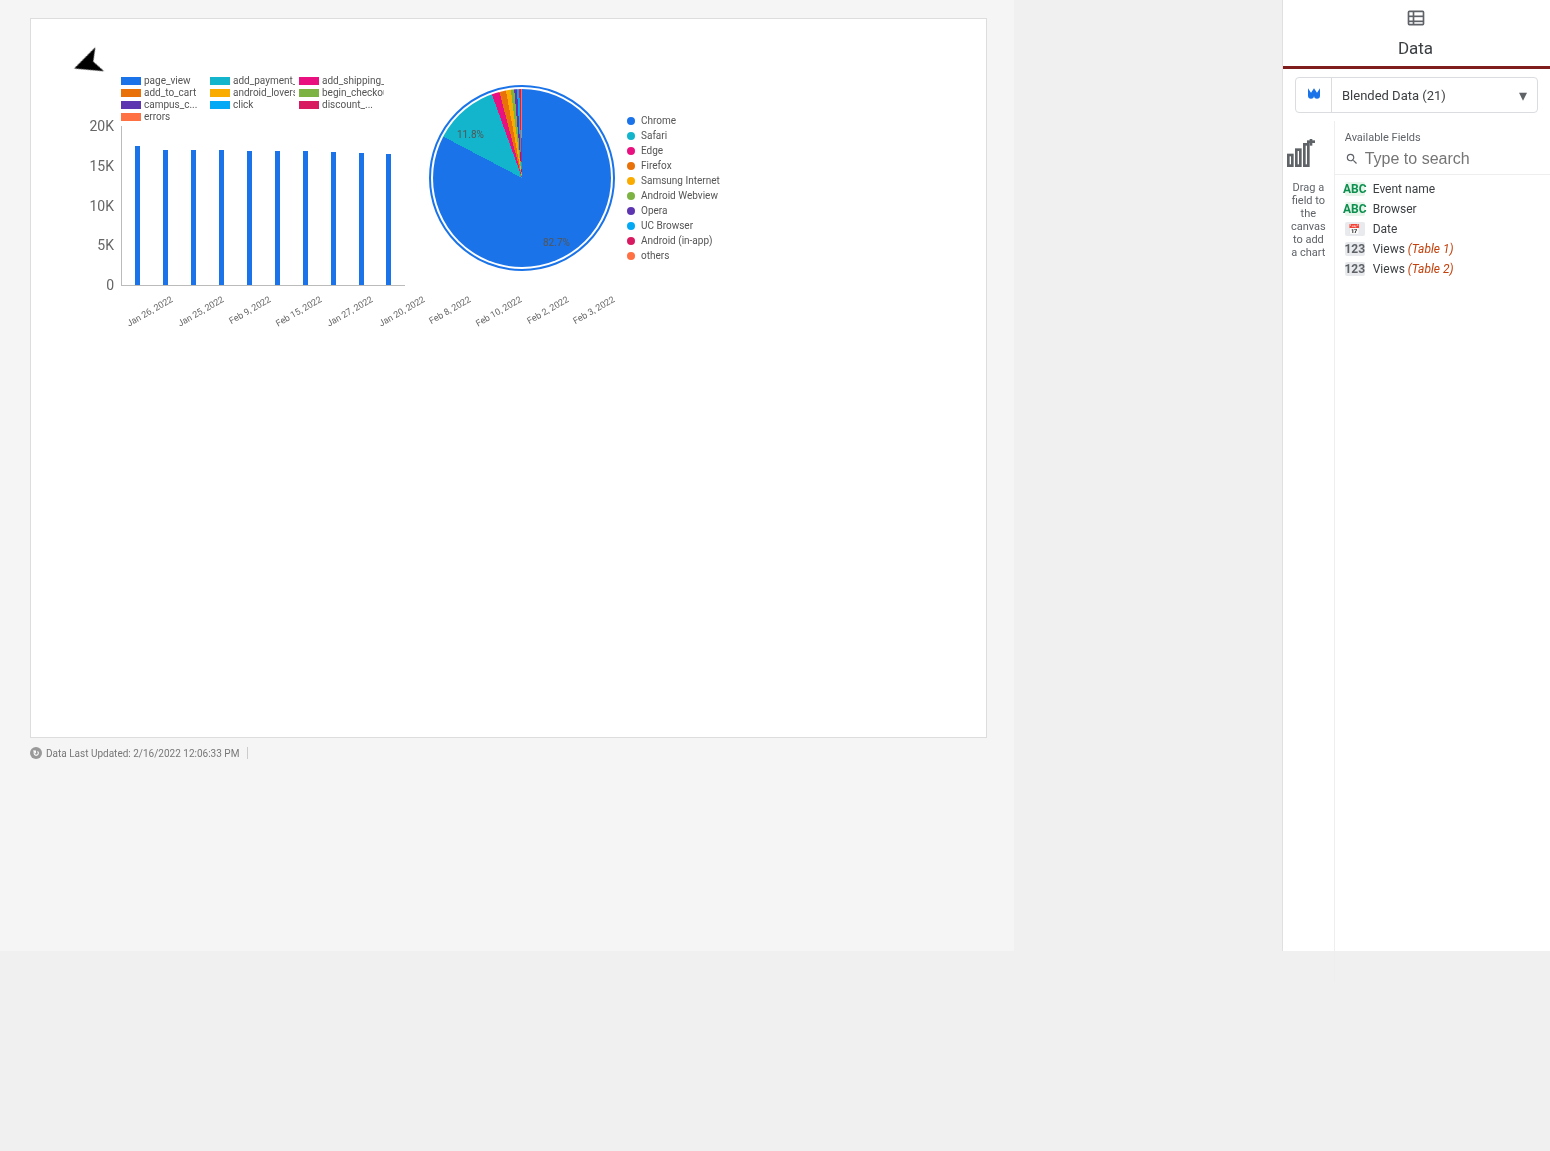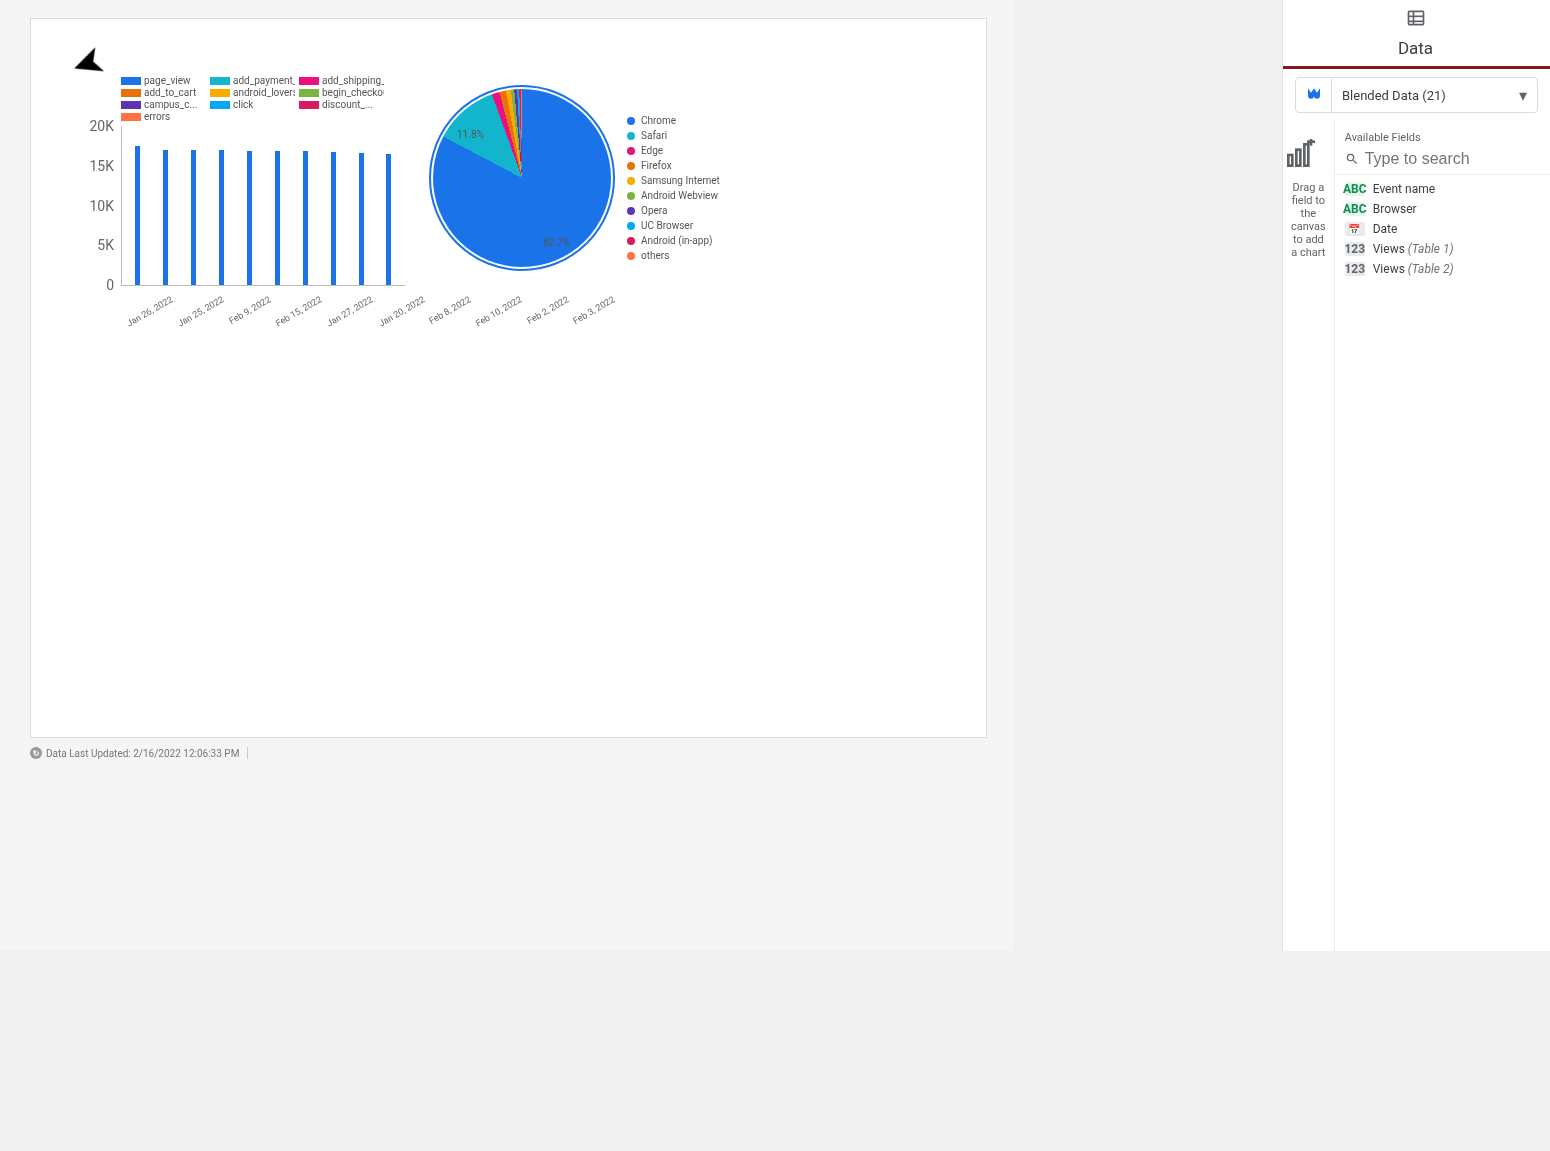--- a/index.html
+++ b/index.html
@@ -55,21 +55,21 @@
 .panel-right .hdr{ font-size:11px; color:#5f6368; padding:10px 10px 6px;}
 .panel-right .search{ display:flex; align-items:center; gap:6px; padding:0 10px 6px; border-bottom:1px solid #eee;}
 .panel-right .search input{ border:none; outline:none; font-size:16px; flex:1; color:#8b5cf6;}
 .panel-right .search svg{ width:14px; height:14px; fill:#5f6368;}
 .fields{ padding:4px 0;}
 .field{ display:flex; align-items:center; gap:8px; padding:3px 10px; font-size:12px; color:#3c4043;}
 .field .chip{ width:20px; height:14px; border-radius:2px; font-size:12px; font-weight:bold; display:flex; align-items:center; justify-content:center; color:#fff;}
 .field .chip.abc{ background:#e6f4ea; color:#0d904f;}
 .field .chip.date{ background:#e8eaed; color:#5f6368;}
 .field .chip.num{ background:#e8eaed; color:#5f6368;}
-.field em{ font-style:italic; color:#737373;}
+.field em{ font-style:italic; color:#c2410c;}
 
 
 .cursor-arrow{ position:absolute; left:40px; top:20px; font-size:40px;transform:scaleX(-1) rotate(20deg);filter:drop-shadow(1px 1px 0 #fff);}
 </style>
 </head>
 <body>
 
 <div class="main-canvas">
   <div class="report-area">
     <span class="cursor-arrow">➤</span>

